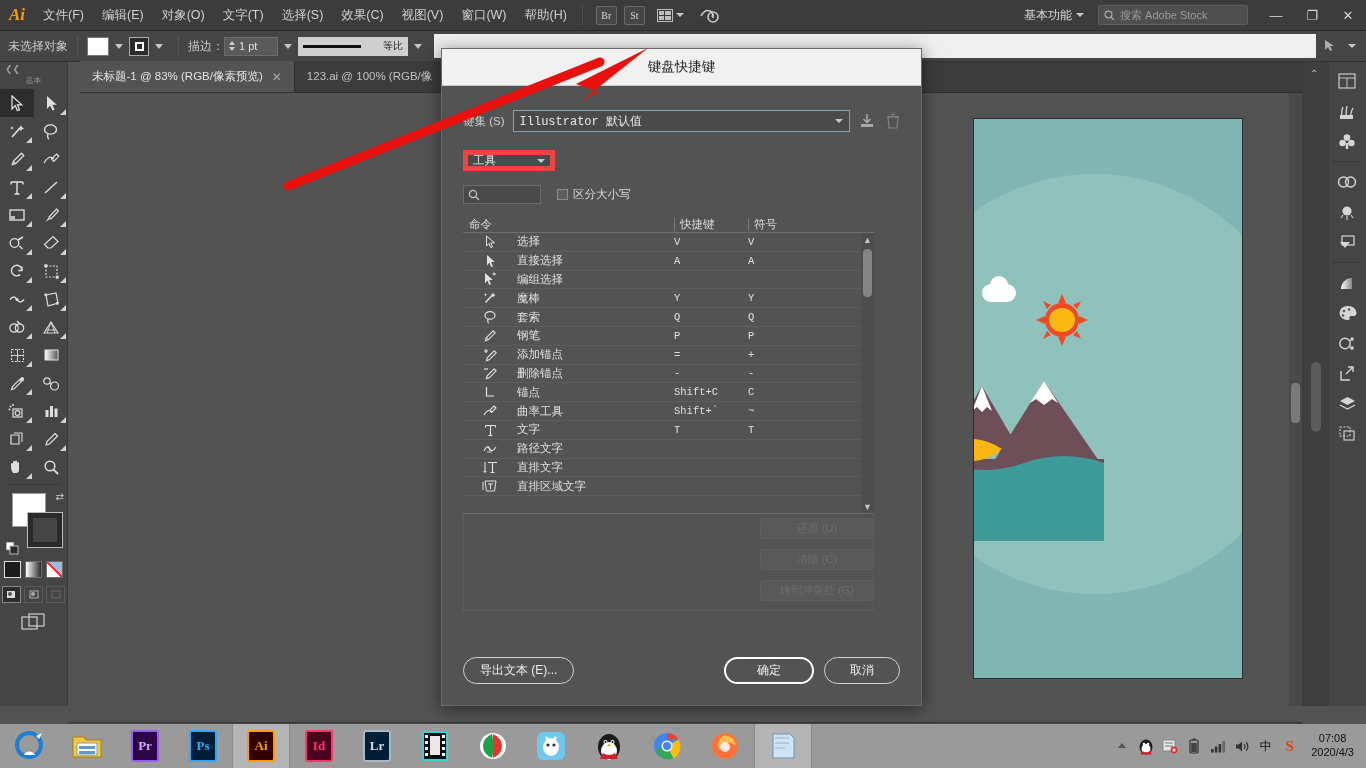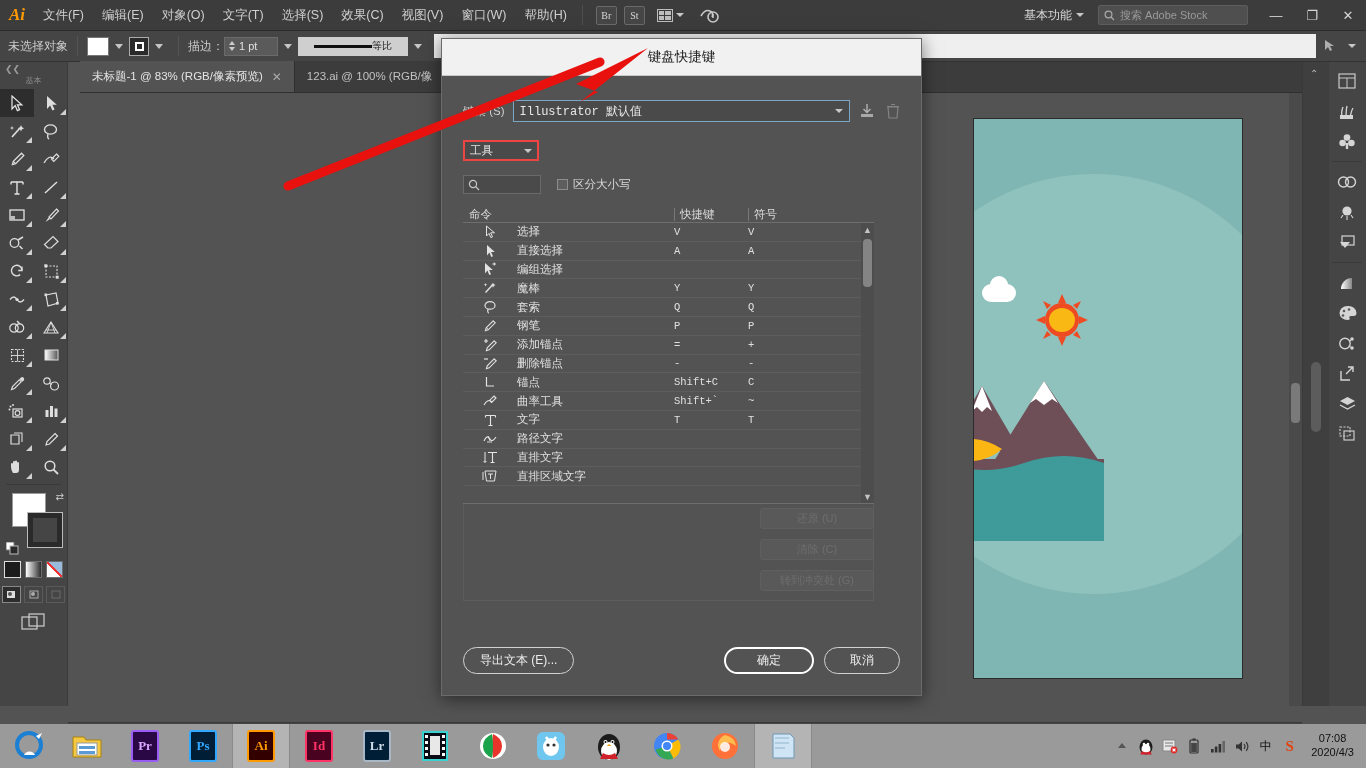--- a/index.html
+++ b/index.html
@@ -71,21 +71,21 @@
   .stroke-w {
     height:19px; background:#5a5a5a; border:1px solid #6b6b6b; display:flex; align-items:center;
     padding:0 4px; gap:4px; font-size:11px; color:#e0e0e0; min-width:54px;
   }
   .spin { display:flex;flex-direction:column; gap:2px; }
   .spin i { width:0;height:0;border-left:3px solid transparent;border-right:3px solid transparent; display:block;}
   .spin .up { border-bottom:4px solid #ccc; }
   .spin .dn { border-top:4px solid #ccc; }
   .profile-box {
     width:110px;height:19px;background:#cfcfcf;display:flex;align-items:center;
-    justify-content:center;padding:0 5px; font-size:10px;color:#222;
+    justify-content:space-between;padding:0 5px; font-size:10px;color:#222;
   }
   .profile-line { width:58px;height:3px;background:#111; }
   .cb-blank { flex:1; height:24px; background:#efefef; margin:0 6px; }
   .cb-right { margin-left:auto; display:flex;align-items:center; gap:10px; padding-right:10px; }
   .cb-ico { width:16px;height:16px; opacity:.8; }
 
   
   #toolbar {
     position:absolute; left:0; top:62px; width:68px; height:644px;
     background:#454545; border-right:1px solid #3a3a3a;
@@ -184,42 +184,42 @@
   .sb-caret { width:0;height:0;border-left:4px solid transparent;border-right:4px solid transparent;
     border-top:5px solid #c5c5c5; margin:0 7px; }
   .nav-btn { color:#7d7d7d; font-size:9px; padding:0 3px; }
   .page-box { width:46px;height:17px;background:#5a5a5a;border:1px solid #6b6b6b;
     font-size:10.5px; display:flex;align-items:center;padding-left:4px;color:#e5e5e5;}
   .sb-status { margin-left:150px; font-size:11.5px; color:#d6d6d6; }
   .sb-right { margin-left:auto; display:flex; align-items:center; gap:9px; padding-right:10px; color:#b9b9b9; font-size:9px;}
 
   
   #dialog {
-    position:absolute; left:441px; top:38px; width:481px; height:658px;
+    position:absolute; left:441px; top:48px; width:481px; height:658px;
     background:#535353; border:1px solid #6b6b6b;
     box-shadow:0 3px 16px rgba(0,0,0,.5);
     z-index:50;
   }
   #dlg-title {
     height:37px; background:#f1f1f1; color:#1a1a1a; display:flex;
     align-items:center; justify-content:center; font-size:13.5px;
     border-bottom:1px solid #c9c9c9;
   }
   #dlg-body { position:absolute; left:21px; top:37px; width:439px; height:578px; background:#535353; }
   .dlg-row1 { display:flex; align-items:center; padding-top:24px; gap:8px; }
   .dlg-lbl { font-size:11.5px; color:#cfcfcf; white-space:nowrap; }
   .keyset-sel {
     flex:1; height:22px; background:#4a4a4a; border:1px solid #7da5c4;
     display:flex; align-items:center; justify-content:space-between;
     padding:0 6px; font-size:12px; color:#e8e8e8;
     font-family:"Liberation Mono","DejaVu Sans Mono",monospace;
   }
   .ks-icon { width:18px;height:18px; display:flex;align-items:center;justify-content:center; opacity:.85;}
   .cat-sel {
-    margin-top:18px; width:76px; height:21px; background:#4a4a4a; border:2px solid #ef4444;
+    margin-top:18px; width:92px; height:21px; background:#4a4a4a; border:5px solid #ef4444;
     display:flex; align-items:center; justify-content:space-between; padding:0 5px;
     font-size:11.5px; color:#e3e3e3;
   }
   .search-row { margin-top:14px; display:flex; align-items:center; gap:16px; }
   .srch {
     width:78px; height:19px; background:#4a4a4a; border:1px solid #6a6a6a;
     display:flex; align-items:center; padding-left:4px;
   }
   .chk-row { display:flex; align-items:center; gap:5px; font-size:11.5px; color:#dadada; }
   .chk { width:11px;height:11px;background:#5e5e5e;border:1px solid #8d8d8d; }

